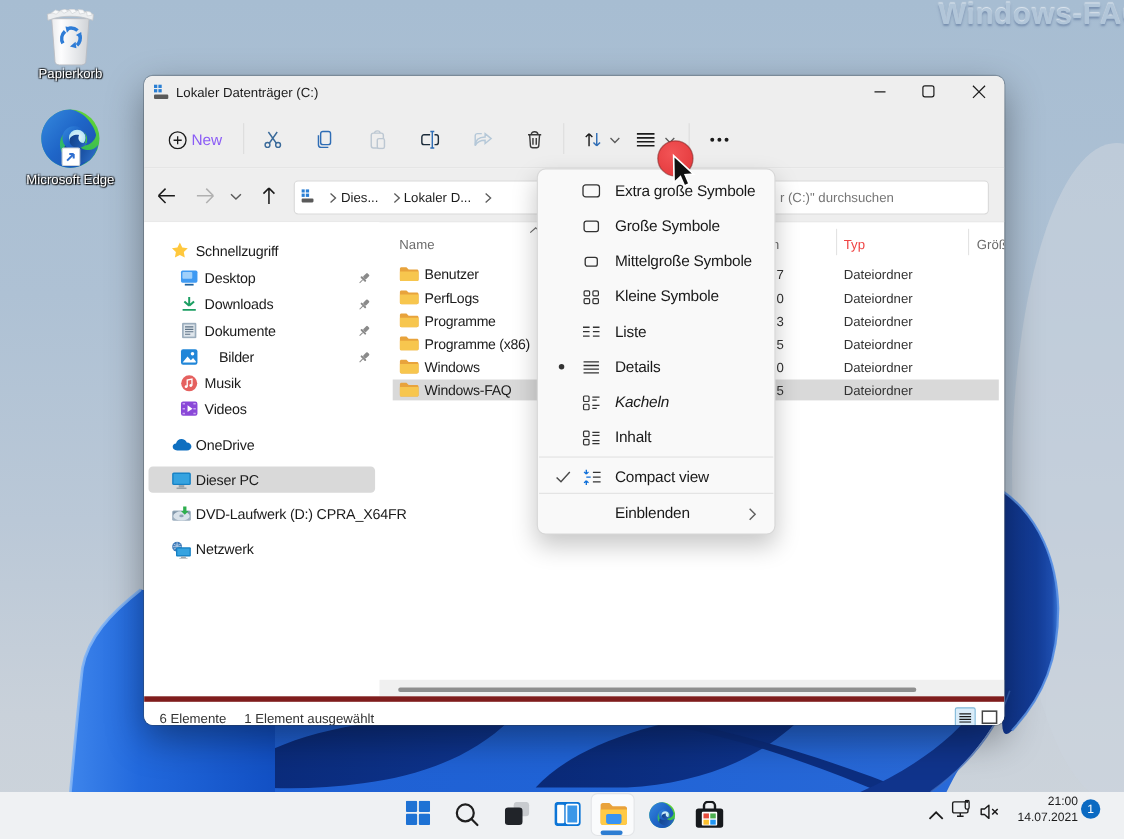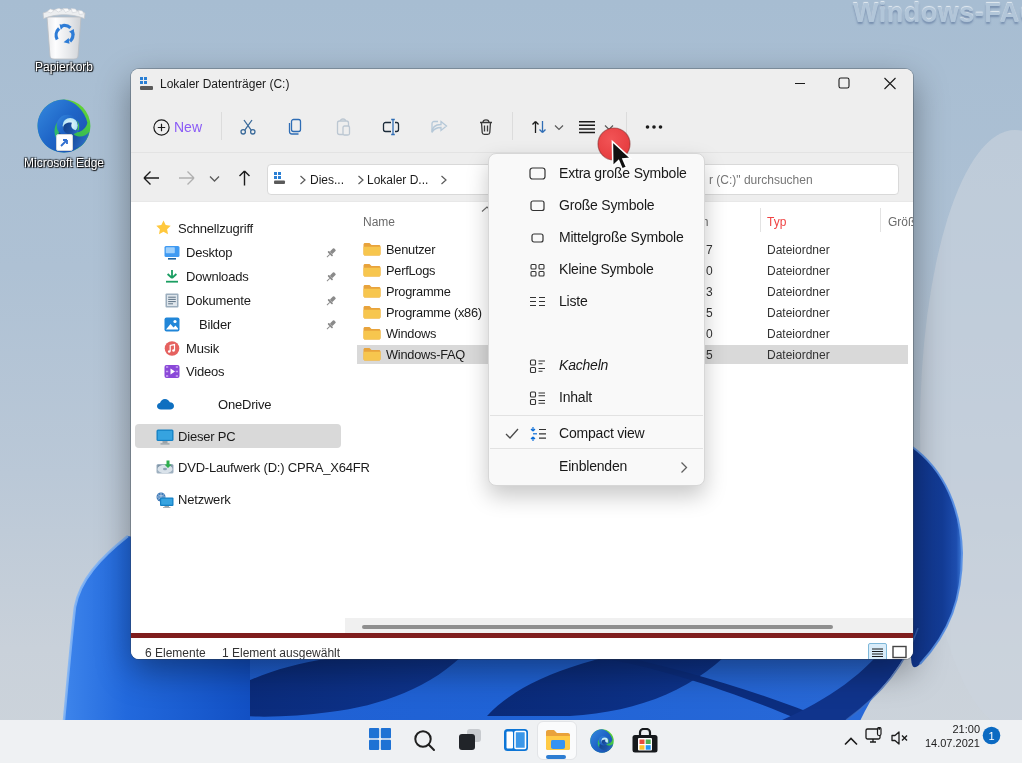--- a/index.html
+++ b/index.html
@@ -345,21 +345,21 @@
         <g transform="rotate(45 7 7)" fill="#8a8a8a">
           <rect x="5.2" y="1.5" width="3.6" height="5.5" rx="1"></rect>
           <rect x="3.8" y="7" width="6.4" height="1.8" rx="0.9"></rect>
           <rect x="6.6" y="8.8" width="0.9" height="4"></rect>
         </g>
       </svg>
 
   <svg class="abs" style="left:25px;top:329px" width="19" height="13">
         <path d="M5,11.5 C2.5,11.5 1,10 1,8.2 C1,6.5 2.3,5.3 4,5.1 C4.5,2.7 6.5,1 9,1 C11.2,1 13,2.3 13.8,4.2 C16.2,4.3 18,5.8 18,7.9 C18,9.9 16.4,11.5 14,11.5 Z" fill="#0e6fc0"></path>
       </svg>
-  <div class="abs navtext" style="left:47px;top:328px;margin-left:40px;">OneDrive</div>
+  <div class="abs navtext" style="left:47px;top:328px;">OneDrive</div>
 
   <div class="abs" style="left:4px;top:355px;width:206px;height:24px;background:#d9d9d9;border-radius:4px;"></div>
   <svg class="abs" style="left:25px;top:360px" width="18" height="16">
         <rect x="0.5" y="0.5" width="17" height="11.5" rx="1.5" fill="#1580c4"></rect>
         <rect x="1.8" y="1.8" width="14.4" height="9" fill="#36a3e0"></rect>
         <rect x="6.5" y="12" width="5" height="2.2" fill="#9aa2a8"></rect>
         <rect x="4.5" y="14.2" width="9" height="1.4" fill="#9aa2a8"></rect>
       </svg>
   <div class="abs navtext" style="left:47px;top:360px;">Dieser PC</div>
 
@@ -485,20 +485,29 @@
         </svg>
         <div class="txt">Kleine Symbole</div>
       </div>
   <div class="mi" style="top:132px;">
         <svg width="17" height="16">
           <g stroke="#333" stroke-width="1.2">
             <path d="M1,3.5 H7 M1,7.5 H7 M1,11.5 H7 M10,3.5 H16 M10,7.5 H16 M10,11.5 H16"></path>
           </g>
         </svg>
         <div class="txt">Liste</div>
+      </div>
+  <div class="mi" style="top:164px;">
+        <svg width="17" height="16">
+          <g stroke="#333" stroke-width="1.2">
+            <path d="M1.5,3 H15.5 M1.5,6.3 H15.5 M1.5,9.6 H15.5 M1.5,12.9 H15.5"></path>
+          </g>
+        </svg>
+        <div class="txt">Details</div>
+        <div class="abs" style="left:19px;top:13px;width:5px;height:5px;border-radius:50%;background:#333;"></div>
       </div>
   <div class="mi" style="top:196px;font-style:italic;">
         <svg width="17" height="16">
           <g fill="none" stroke="#333" stroke-width="1.1">
             <rect x="1.5" y="2" width="5" height="5" rx="1"></rect>
             <path d="M9.5,3 H16 M9.5,5.8 H13.5"></path>
             <rect x="1.5" y="9.5" width="5" height="5" rx="1"></rect>
             <path d="M9.5,10.5 H16 M9.5,13.3 H13.5"></path>
           </g>
         </svg>

